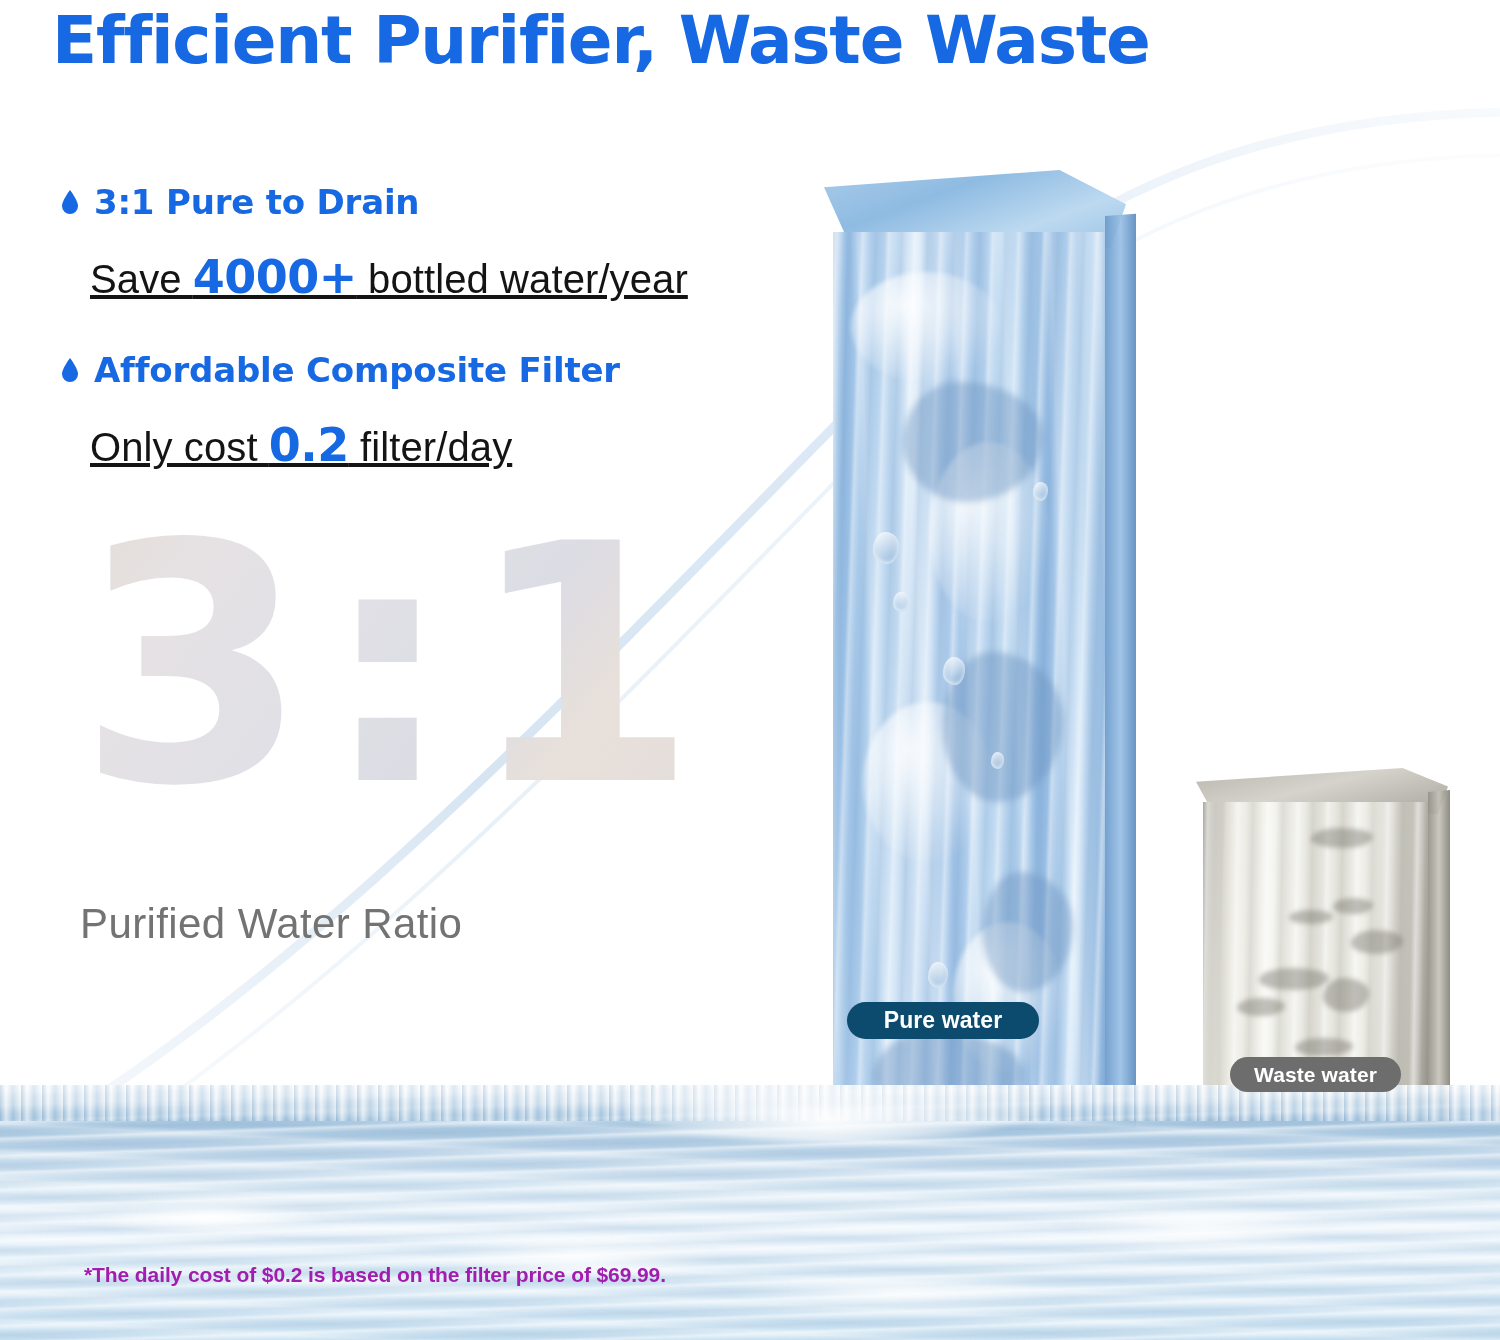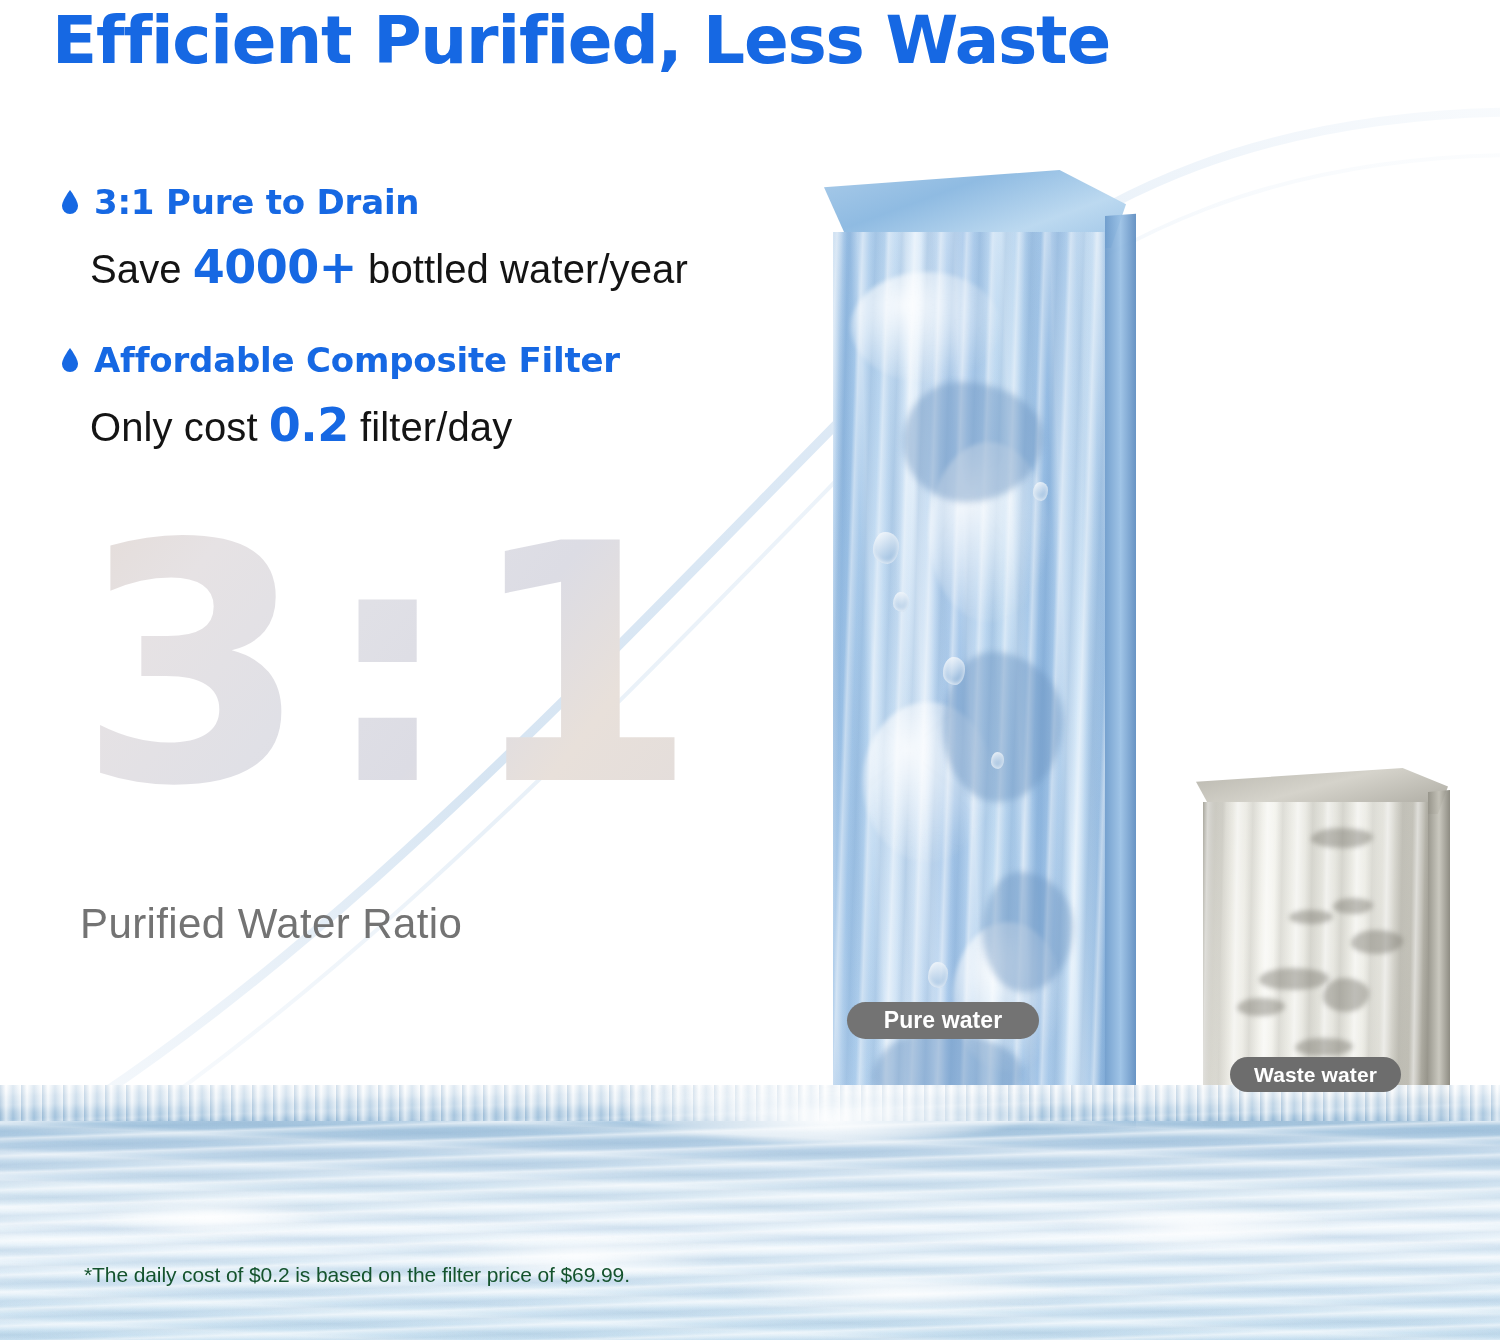--- a/index.html
+++ b/index.html
@@ -87,28 +87,29 @@
     align-items:center;
     gap:14px;
     font-size:34px;
     font-weight:bold;
     color:#1668e3;
     letter-spacing:-0.2px;
     font-family:"DejaVu Sans", sans-serif;
   }
   .drop-icon { flex:0 0 auto; display:block; }
   .bullet-sub {
-    margin-top:18px;
+    margin-top:28px;
     margin-left:30px;
     font-size:40px;
     font-weight:300;
     color:#141414;
     letter-spacing:0.1px;
     white-space:nowrap;
     font-family:"Liberation Sans", sans-serif;
+    text-decoration:underline;
   }
   .bullet-sub .hl {
     color:#1668e3;
     font-weight:bold;
     font-size:46px;
     font-family:"DejaVu Sans", sans-serif;
     letter-spacing:-0.5px;
   }
 
   
@@ -294,41 +295,41 @@
     justify-content:center;
     color:#ffffff;
     font-weight:bold;
     white-space:nowrap;
     font-family:"Liberation Sans", sans-serif;
   }
   #badge-pure {
     left:847px; top:1002px;
     width:192px; height:37px;
     border-radius:19px;
-    background:#737373;
+    background:#0c4a6e;
     font-size:23px;
     letter-spacing:0.1px;
   }
   #badge-waste {
     left:1230px; top:1057px;
     width:171px; height:35px;
     border-radius:18px;
     background:#6d6d6d;
     font-size:21px;
     letter-spacing:0.1px;
   }
 
   
   .footnote {
     position:absolute;
     left:84px; top:1263px;
     z-index:11;
     font-size:21px;
-    font-weight:400;
-    color:#14532d;
+    font-weight:700;
+    color:#a21caf;
     letter-spacing:-0.1px;
     white-space:nowrap;
     font-family:"Liberation Sans", sans-serif;
   }
 </style>
 </head>
 <body>
 
 <div id="stage">
 
@@ -345,21 +346,21 @@
     <path d="M -40,1230 C 300,1050 630,690 910,405 C 1100,218 1300,152 1540,155" fill="none" stroke="url(#arcGrad)" stroke-width="4" opacity="0.55"></path>
   </svg>
 
   <div class="watermark">
     <span>3</span>
     <span class="wm-colon">:</span>
     <span>1</span>
   </div>
   <div class="ratio-label">Purified Water Ratio</div>
 
-  <h1 class="headline">Efficient Purified, Less Waste</h1>
+  <h1 class="headline">Efficient Purifier, Waste Waste</h1>
 
   <div class="bullets">
 
     <div class="bullet-block">
       <div class="bullet-head">
         <svg class="drop-icon" width="20" height="26" viewBox="0 0 20 26">
           <path d="M10 1 C10 1 2 11.5 2 17 A8 8 0 0 0 18 17 C18 11.5 10 1 10 1 Z" fill="#1668e3"></path>
         </svg>
         <span>3:1 Pure to Drain</span>
       </div>

